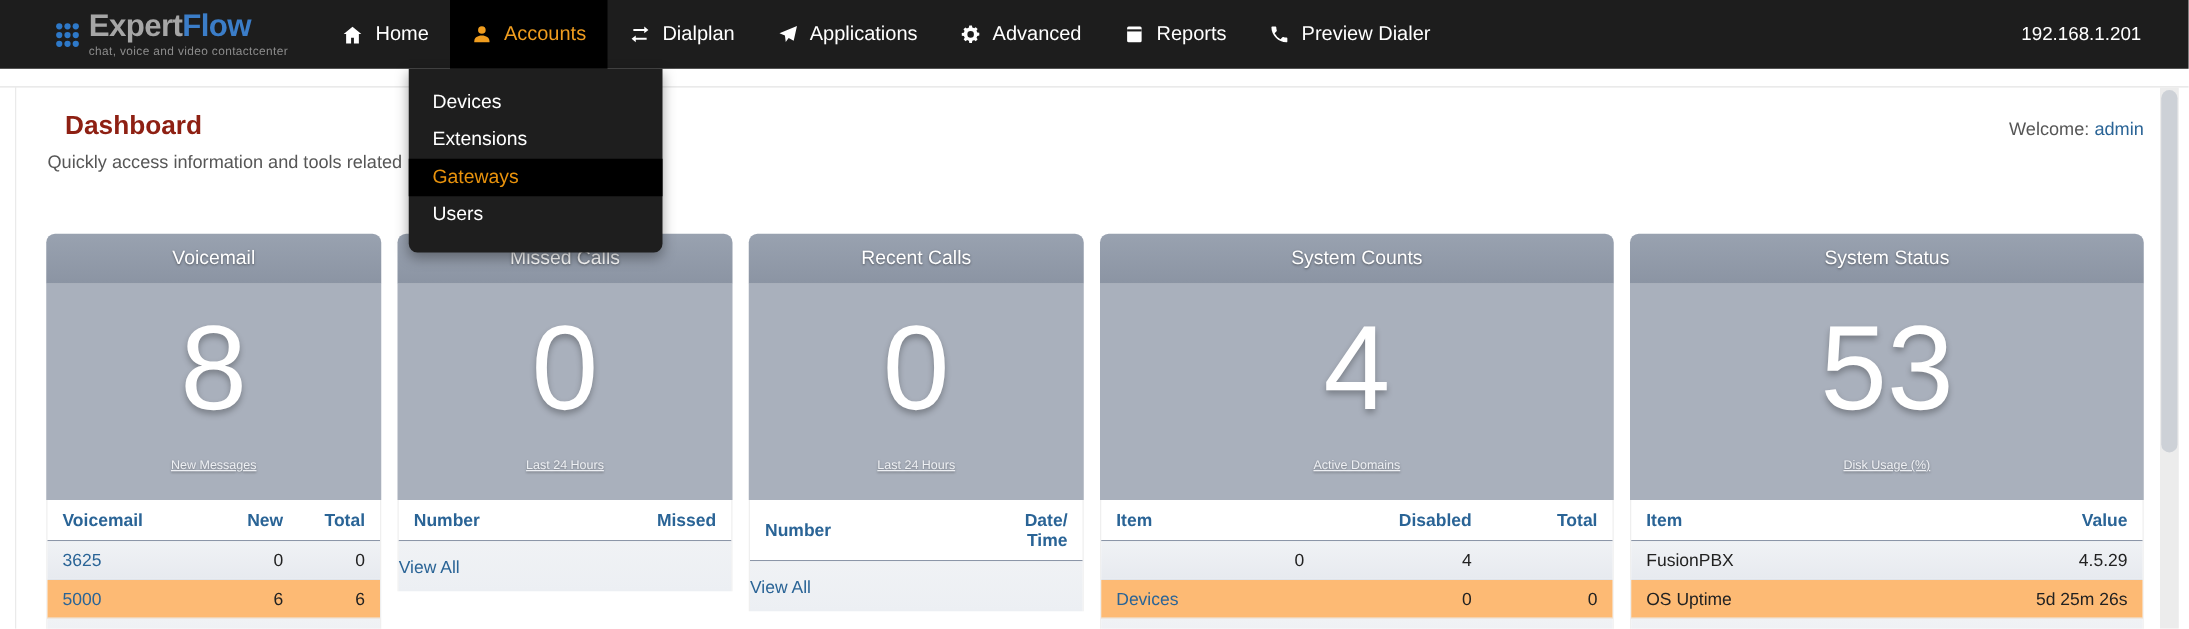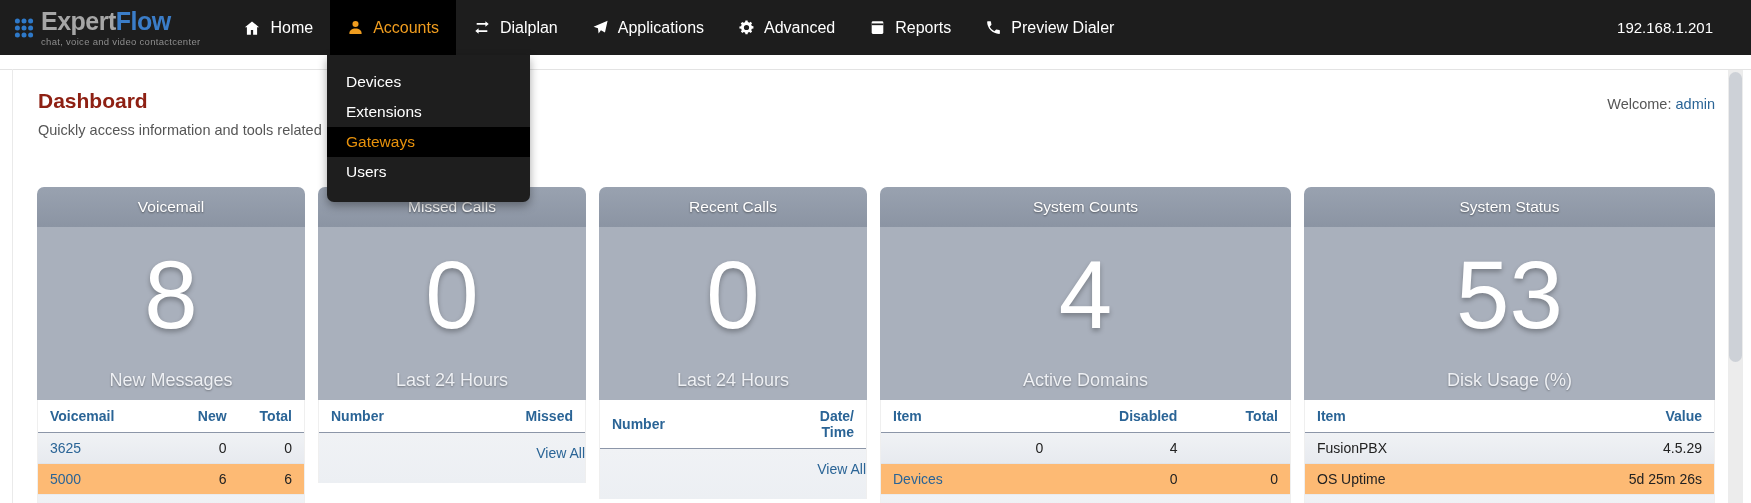--- a/index.html
+++ b/index.html
@@ -7,21 +7,21 @@
   body {
     width:1751px; height:503px; position:relative; overflow:hidden;
     background:#fff; font-family:"Liberation Sans", sans-serif;
   }
 
   
   .navbar {
     position:absolute; top:0; left:0; width:100%; height:55px;
     background:#1d1d1d; display:flex; align-items:stretch; z-index:50;
   }
-  .brand { display:flex; align-items:center; padding-left:14px; margin-right:26px; cursor:pointer; }
+  .brand { display:flex; align-items:center; padding-left:44px; margin-right:26px; cursor:pointer; }
   .brand-logo { display:flex; margin-right:7px; }
   .brand-line1 { font-size:25px; line-height:24px; letter-spacing:-0.5px; }
   .brand-primary { color:#a6a6a6; font-weight:bold; }
   .brand-secondary { color:#3b7dc8; font-weight:bold; }
   .brand-tagline { font-size:9.5px; color:#8d8d8d; margin-top:2px; letter-spacing:0.3px; }
 
   .nav-items { display:flex; align-items:stretch; }
   .nav-item { display:flex; align-items:center; padding:16px 17px; color:#fff; font-size:16px; cursor:pointer; white-space:nowrap; }
   .nav-item .nav-icon { display:flex; margin-right:9px; }
   .nav-item svg { fill:currentColor; }
@@ -36,53 +36,54 @@
   }
   .dropdown-item { height:30px; line-height:30px; padding:0 19px; color:#fff; font-size:15.5px; cursor:pointer; }
   .dropdown-item.highlighted { background:#000; color:#e8920c; }
 
   
   .hline { position:absolute; top:69px; left:0; width:100%; height:1px; background:#e3e3e3; }
   .vline { position:absolute; top:69px; left:12px; width:1px; bottom:0; background:#eaeaea; }
   .scrollbar { position:absolute; top:70px; right:8px; width:15px; bottom:0; background:#ececec; }
   .scroll-thumb { position:absolute; top:2px; left:1px; width:13px; height:290px; background:#cdd1d7; border-radius:7px; }
 
-  .page-title { position:absolute; left:38px; top:89px; font-size:21px; font-weight:bold; color:#8e2013; }
+  .page-title { position:absolute; left:52px; top:89px; font-size:21px; font-weight:bold; color:#8e2013; }
   .page-subtitle { position:absolute; left:38px; top:122px; font-size:14.5px; color:#565656; }
   .welcome { position:absolute; right:36px; top:96px; font-size:14.5px; color:#565656; }
   .welcome .user-link { color:#2a6496; cursor:pointer; }
 
   
   .cards { position:absolute; left:37px; top:187px; display:flex; gap:13px; }
   .card { width:268px; }
   .card:nth-child(4), .card:nth-child(5) { width:411px; }
   .card-header {
     height:40px; line-height:40px; text-align:center; color:#fff; font-size:15.5px;
     background:linear-gradient(#99a2b0,#8b94a3); border-radius:7px 7px 0 0;
     text-shadow:0 1px 2px rgba(0,0,0,0.45);
   }
   .card-body { position:relative; height:173px; background:#a9b0bc; text-align:center; cursor:pointer; }
   .card-value {
     padding-top:20px; font-size:96px; line-height:96px; color:#fff;
     text-shadow:0 3px 5px rgba(0,0,0,0.28);
   }
   .card-caption {
-    position:absolute; bottom:9px; width:100%; font-size:18px; color:#eef0f4;
+    position:absolute; bottom:22px; width:100%; font-size:10px; color:#eef0f4;
     text-shadow:0 1px 2px rgba(0,0,0,0.35);
+    text-decoration:underline;
   }
   .card-table { background:#fff; font-size:14px; color:#222; border-left:1px solid #efefef; border-right:1px solid #efefef; }
   .t-row { display:grid; align-items:center; }
   .t-head { border-bottom:1px solid #8c96a8; }
   .t-head .t-cell { color:#2a6496; font-weight:bold; line-height:16px; padding:8px 12px; }
   .t-cell { padding:7px 12px; }
   .t-cell.right { text-align:right; }
   .t-row.stripe { background:linear-gradient(#f0f2f5,#e7eaef); border-bottom:1px solid #e0e4ea; }
   .t-row.plain { background:#fdba74; border-bottom:1px solid #e9ebee; }
   .t-link { color:#2a6496; cursor:pointer; }
-  .view-all-row { text-align:right; padding:12px 0 22px; background:linear-gradient(#f0f2f5,#eceff3); }
+  .view-all-row { text-align:left; padding:12px 0 12px; background:linear-gradient(#f0f2f5,#eceff3); }
   .partial-stripe { height:12px; background:linear-gradient(#f0f2f5,#eef0f4); }
 </style>
 </head>
 <body>
 
 <div class="navbar">
   <div class="brand">
     <span class="brand-logo">
       <svg width="20" height="26" viewBox="0 0 20 26">
           <g fill="#2e79c9">

